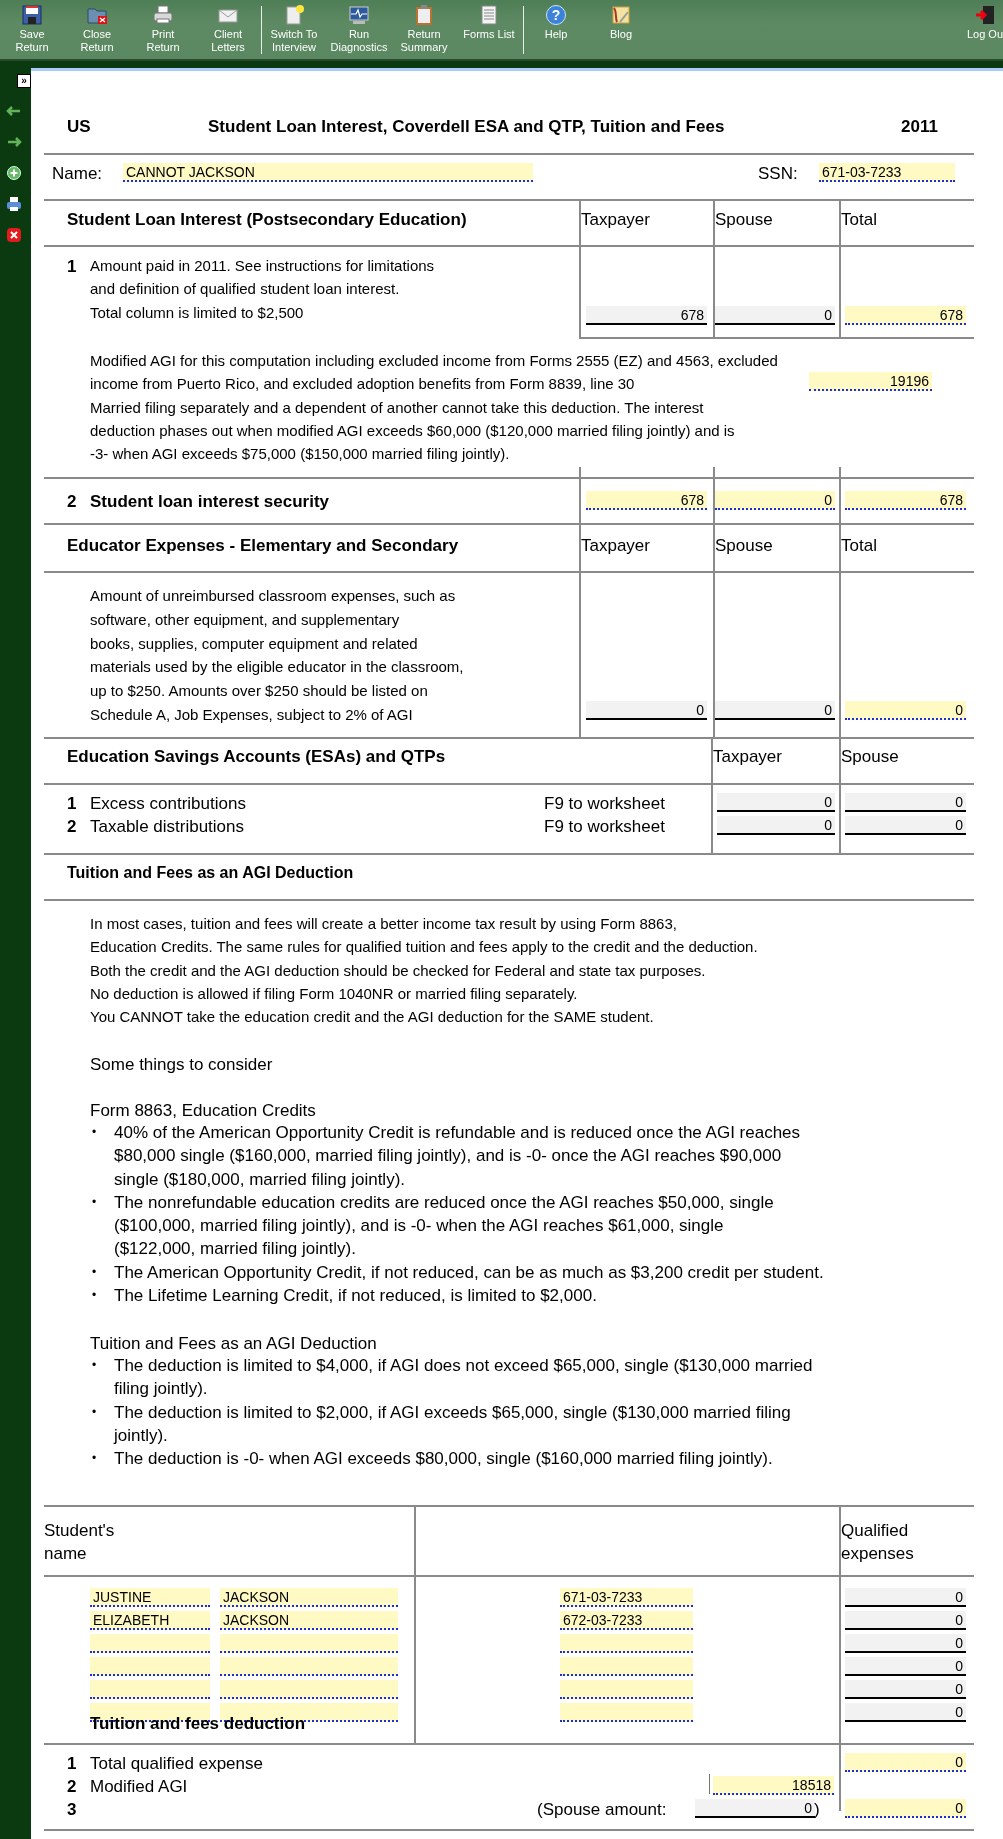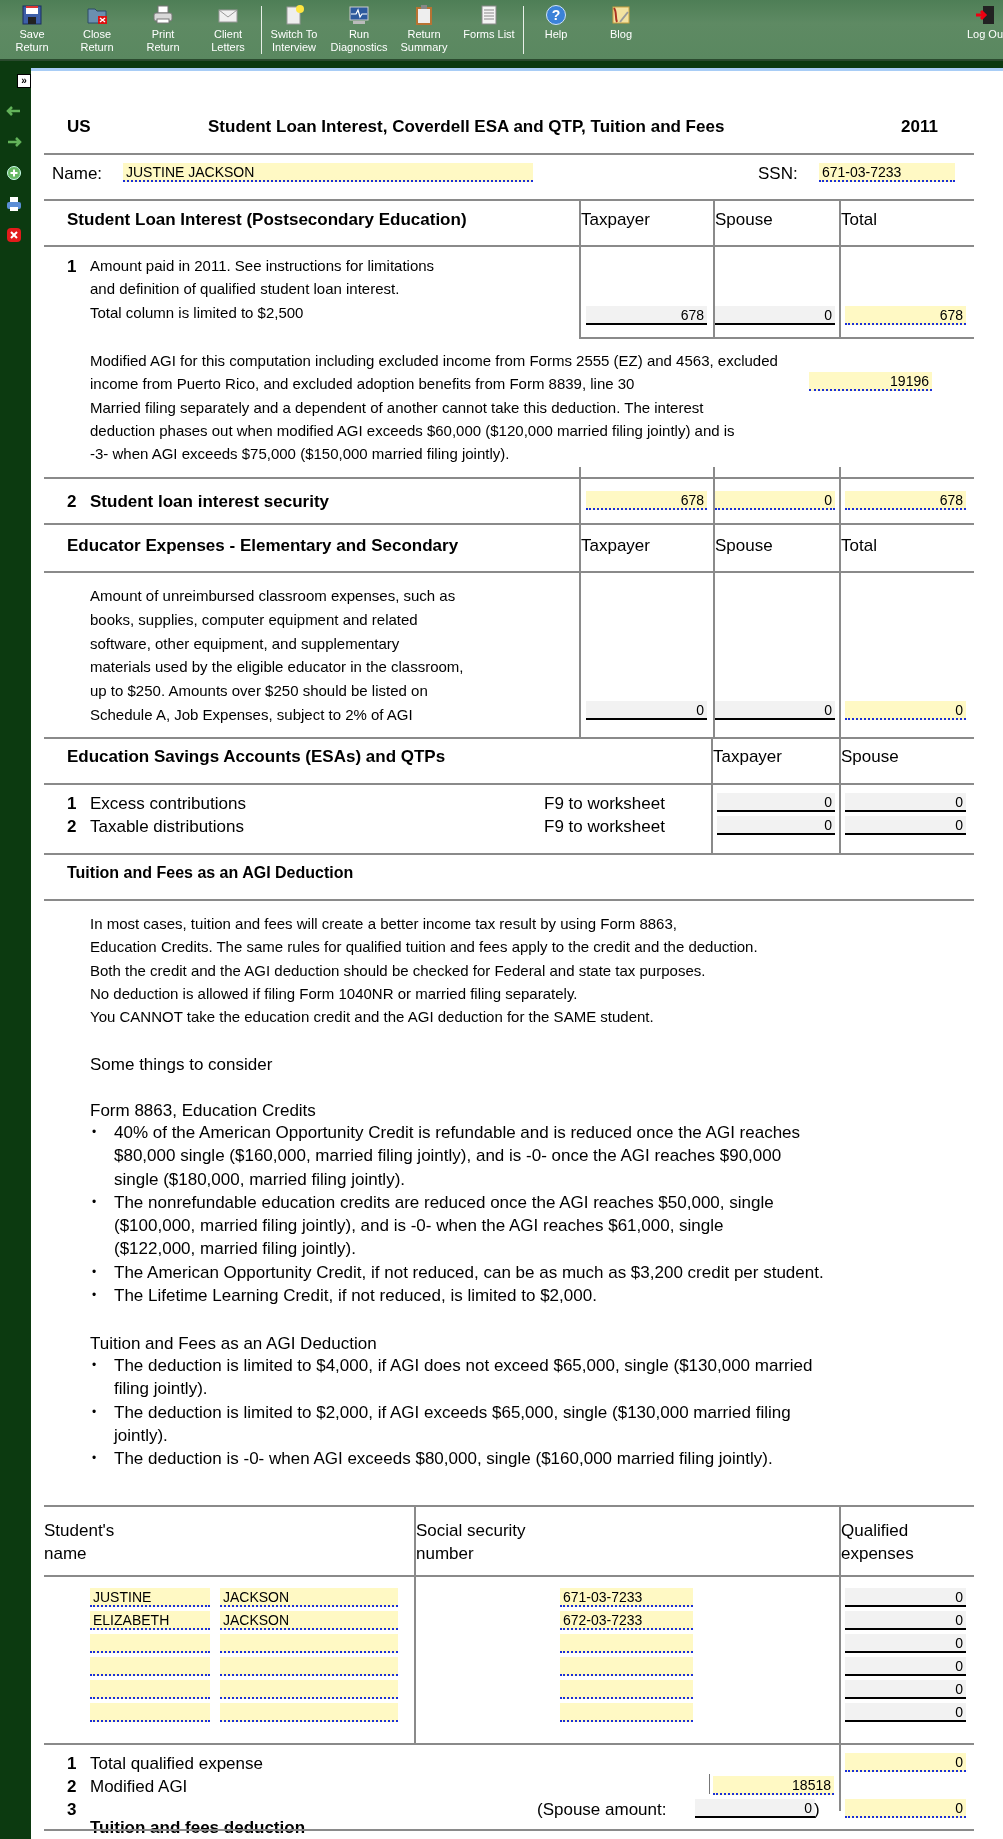--- a/index.html
+++ b/index.html
@@ -147,21 +147,21 @@
 <div id="expand">»</div>
 
 <div id="page">
 
   <div class="t b" style="left:36px;top:46px">US</div>
   <div class="t b" style="left:177px;top:46px">Student Loan Interest,  Coverdell ESA and QTP,  Tuition and Fees</div>
   <div class="t b" style="left:870px;top:46px">2011</div>
   <div class="hr" style="top:82px"></div>
 
   <div class="t" style="left:21px;top:93px">Name:</div>
-  <div class="yf" style="left:92px;top:92px;width:410px">JUSTINE JACKSON</div>
+  <div class="yf" style="left:92px;top:92px;width:410px">CANNOT JACKSON</div>
   <div class="t" style="left:727px;top:93px">SSN:</div>
   <div class="yf" style="left:788px;top:92px;width:136px">671-03-7233</div>
   <div class="hr" style="top:128px"></div>
 
   <div class="vr" style="left:548px;top:128px;height:400px"></div>
   <div class="vr" style="left:682px;top:128px;height:400px"></div>
   <div class="vr" style="left:808px;top:128px;height:400px"></div>
 
   <div class="t b" style="left:36px;top:139px">Student Loan Interest  (Postsecondary Education)</div>
   <div class="t c" style="left:550px;top:139px;width:132px">Taxpayer</div>
@@ -204,22 +204,22 @@
   <div class="vr" style="left:682px;top:452px;height:282px"></div>
   <div class="vr" style="left:808px;top:452px;height:282px"></div>
   <div class="t b" style="left:36px;top:465px">Educator Expenses - Elementary and Secondary</div>
   <div class="t c" style="left:550px;top:465px;width:132px">Taxpayer</div>
   <div class="t c" style="left:684px;top:465px;width:124px">Spouse</div>
   <div class="t c" style="left:810px;top:465px;width:132px">Total</div>
   <div class="hr" style="top:500px"></div>
 
   <div class="para" style="left:59px;top:513px;line-height:23.8px">
     <div>Amount of unreimbursed classroom expenses,  such as</div>
+    <div>software,  other equipment,  and supplementary</div>
     <div>books,  supplies,  computer equipment and related</div>
-    <div>software,  other equipment,  and supplementary</div>
     <div>materials used by the eligible educator in the classroom,</div>
     <div>up to $250.  Amounts over $250 should be listed on</div>
     <div>Schedule A,  Job Expenses,  subject to 2% of AGI</div>
   </div>
   <div class="gf" style="left:555px;top:630px;width:121px">0</div>
   <div class="gf" style="left:684px;top:630px;width:120px">0</div>
   <div class="yf r" style="left:814px;top:630px;width:121px">0</div>
   <div class="hr" style="top:666px"></div>
 
   <div style="position:absolute;left:548px;top:668px;width:2px;height:66px;background:#fff"></div>
@@ -301,24 +301,20 @@
     </div>
   </div>
   <div class="hr" style="top:1434px"></div>
 
   <div class="vr" style="left:383px;top:1434px;height:172px"></div>
   <div class="vr" style="left:808px;top:1434px;height:172px"></div>
   <div class="t c" style="left:13px;top:1448px;width:370px;line-height:23px">
     <div>Student's</div>
     <div>name</div>
   </div>
-  <div class="t c" style="left:385px;top:1448px;width:423px;line-height:23px">
-    <div>Social security</div>
-    <div>number</div>
-  </div>
   <div class="t c" style="left:810px;top:1448px;width:132px;line-height:23px">
     <div>Qualified</div>
     <div>expenses</div>
   </div>
   <div class="hr" style="top:1504px"></div>
 
   <div id="student-rows">
     <div>
       <div class="yf" style="left:59px;top:1517px;width:120px">JUSTINE</div>
       <div class="yf" style="left:189px;top:1517px;width:178px">JACKSON</div>
@@ -363,19 +359,19 @@
   <div class="t b" style="left:36px;top:1683px">1</div>
   <div class="t" style="left:59px;top:1683px">Total qualified expense</div>
   <div class="yf r" style="left:814px;top:1682px;width:121px">0</div>
 
   <div class="t b" style="left:36px;top:1706px">2</div>
   <div class="t" style="left:59px;top:1706px">Modified AGI</div>
   <div style="position:absolute;left:678px;top:1703px;width:1px;height:20px;background:#777"></div>
   <div class="yf r" style="left:682px;top:1705px;width:121px">18518</div>
 
   <div class="t b" style="left:36px;top:1729px">3</div>
-  <div class="t b" style="left:59px;top:1747px">Tuition and fees deduction</div>
+  <div class="t b" style="left:59px;top:1643px">Tuition and fees deduction</div>
   <div class="t" style="left:506px;top:1729px">(Spouse amount:</div>
   <div class="gf" style="left:664px;top:1728px;width:120px">0</div>
   <div class="t" style="left:783px;top:1729px">)</div>
   <div class="yf r" style="left:814px;top:1728px;width:121px">0</div>
   <div class="hr" style="top:1758px"></div>
 </div>
 
 </body></html>

